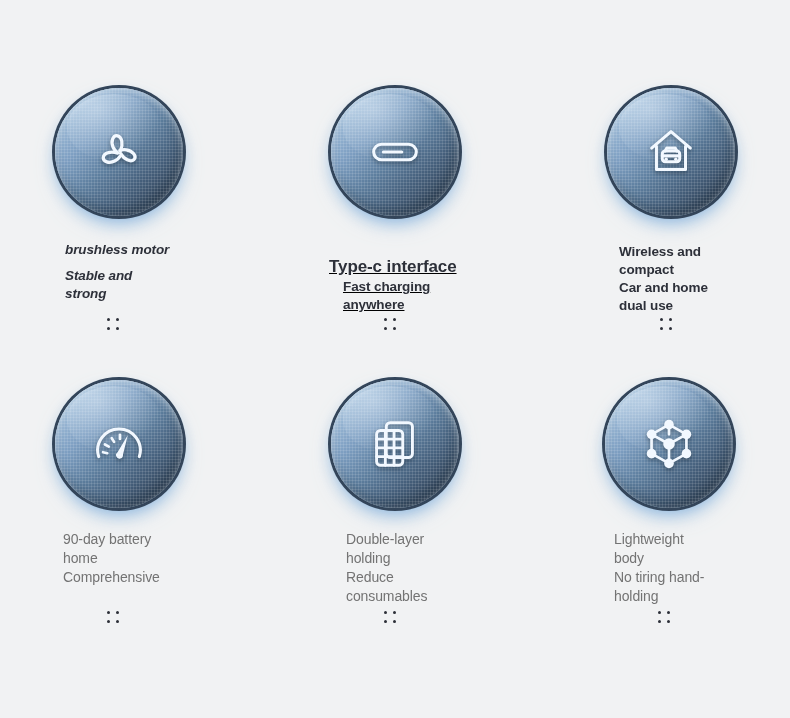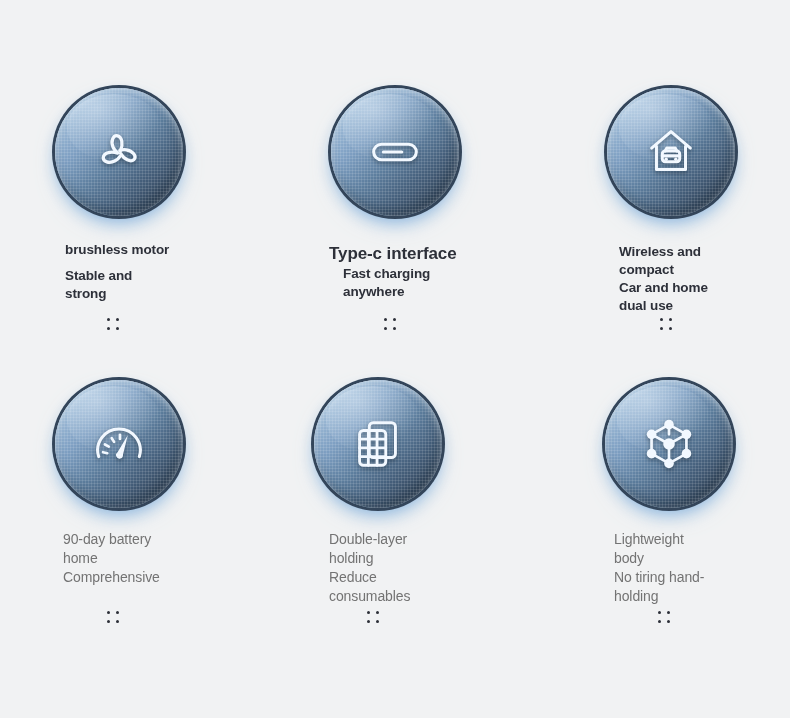--- a/index.html
+++ b/index.html
@@ -147,21 +147,21 @@
       <div class="orb">
         <div class="orb-icon">
           <svg viewBox="0 0 64 64" fill="none" stroke="#f2f8ff" stroke-width="3.4" stroke-linecap="round" stroke-linejoin="round">
             <path d="M33.5 30.5c1.5-3.2 2-6.5 1.4-9.6-.6-3-2.3-5.1-4.4-5.6-2-.5-4 .8-5 3.2-1 2.4-.9 5.6.4 8.6 1 2.3 2.5 4.2 4.3 5.4"></path>
             <path d="M30.6 33.2c-3.3-1.2-6.6-1.5-9.6-.6-2.9.8-4.9 2.7-5.2 4.8-.3 2.1 1.1 4 3.6 4.8 2.5.8 5.7.4 8.6-1.1 2.2-1.1 3.9-2.8 5-4.6"></path>
             <path d="M33.6 33.4c1.8 3 4.2 5.4 6.9 6.7 2.7 1.3 5.4 1.2 6.9-.3 1.5-1.5 1.4-3.8-.2-5.9-1.6-2.1-4.4-3.7-7.6-4.2-2.5-.4-4.8-.1-6.7.8"></path>
           </svg>
         </div>
       </div>
     </div>
-    <div class="card-text bold-row" style="top:153px; left:71px; width:200px;">
+    <div class="card-text bold-row" style="top:153px; left:71px; width:200px;font-style:italic;">
       <div class="line title-line">brushless motor</div>
       <div class="gap-sm"></div>
       <div class="line sub-line">Stable and</div>
       <div class="line sub-line">strong</div>
     </div>
     <div class="dots" style="top:230px; left:113px;">
       <i></i>
         <i></i>
       <i></i>
         <i></i>
@@ -172,21 +172,21 @@
     <div class="orb-wrap">
       <div class="orb">
         <div class="orb-icon">
           <svg viewBox="0 0 64 64" fill="none" stroke="#f2f8ff" stroke-width="3.2" stroke-linecap="round" stroke-linejoin="round">
             <rect x="10" y="24" width="44" height="16" rx="8"></rect>
             <path d="M20 32h19" stroke-width="3.2"></path>
           </svg>
         </div>
       </div>
     </div>
-    <div class="card-text bold-row" style="top:155px; left:59px; width:200px;">
+    <div class="card-text bold-row" style="top:168px; left:59px; width:200px;text-decoration:underline;">
       <div class="line title-big">Type-c interface</div>
       <div style="padding-left:14px;">
         <div class="line sub-line">Fast charging</div>
         <div class="line sub-line">anywhere</div>
       </div>
     </div>
     <div class="dots" style="top:230px; left:114px;">
       <i></i>
         <i></i>
       <i></i>
@@ -245,21 +245,21 @@
       <div class="line sub-line">Comprehensive</div>
     </div>
     <div class="dots" style="top:231px; left:113px;">
       <i></i>
         <i></i>
       <i></i>
         <i></i>
     </div>
   </div>
 
-  <div class="feature-card" style="left:253px; top:380px;">
+  <div class="feature-card" style="left:270px; top:380px;">
     <div class="orb-wrap">
       <div class="orb">
         <div class="orb-icon">
           <svg viewBox="0 0 64 64" fill="none" stroke="#f2f8ff" stroke-width="3" stroke-linecap="round" stroke-linejoin="round">
             <rect x="23" y="10" width="27" height="36" rx="4"></rect>
             <rect x="13" y="18" width="27" height="36" rx="4"></rect>
             <path d="M13 27h27M13 36h27M13 45h27"></path>
             <path d="M22 18v36M31 18v36"></path>
           </svg>
         </div>

